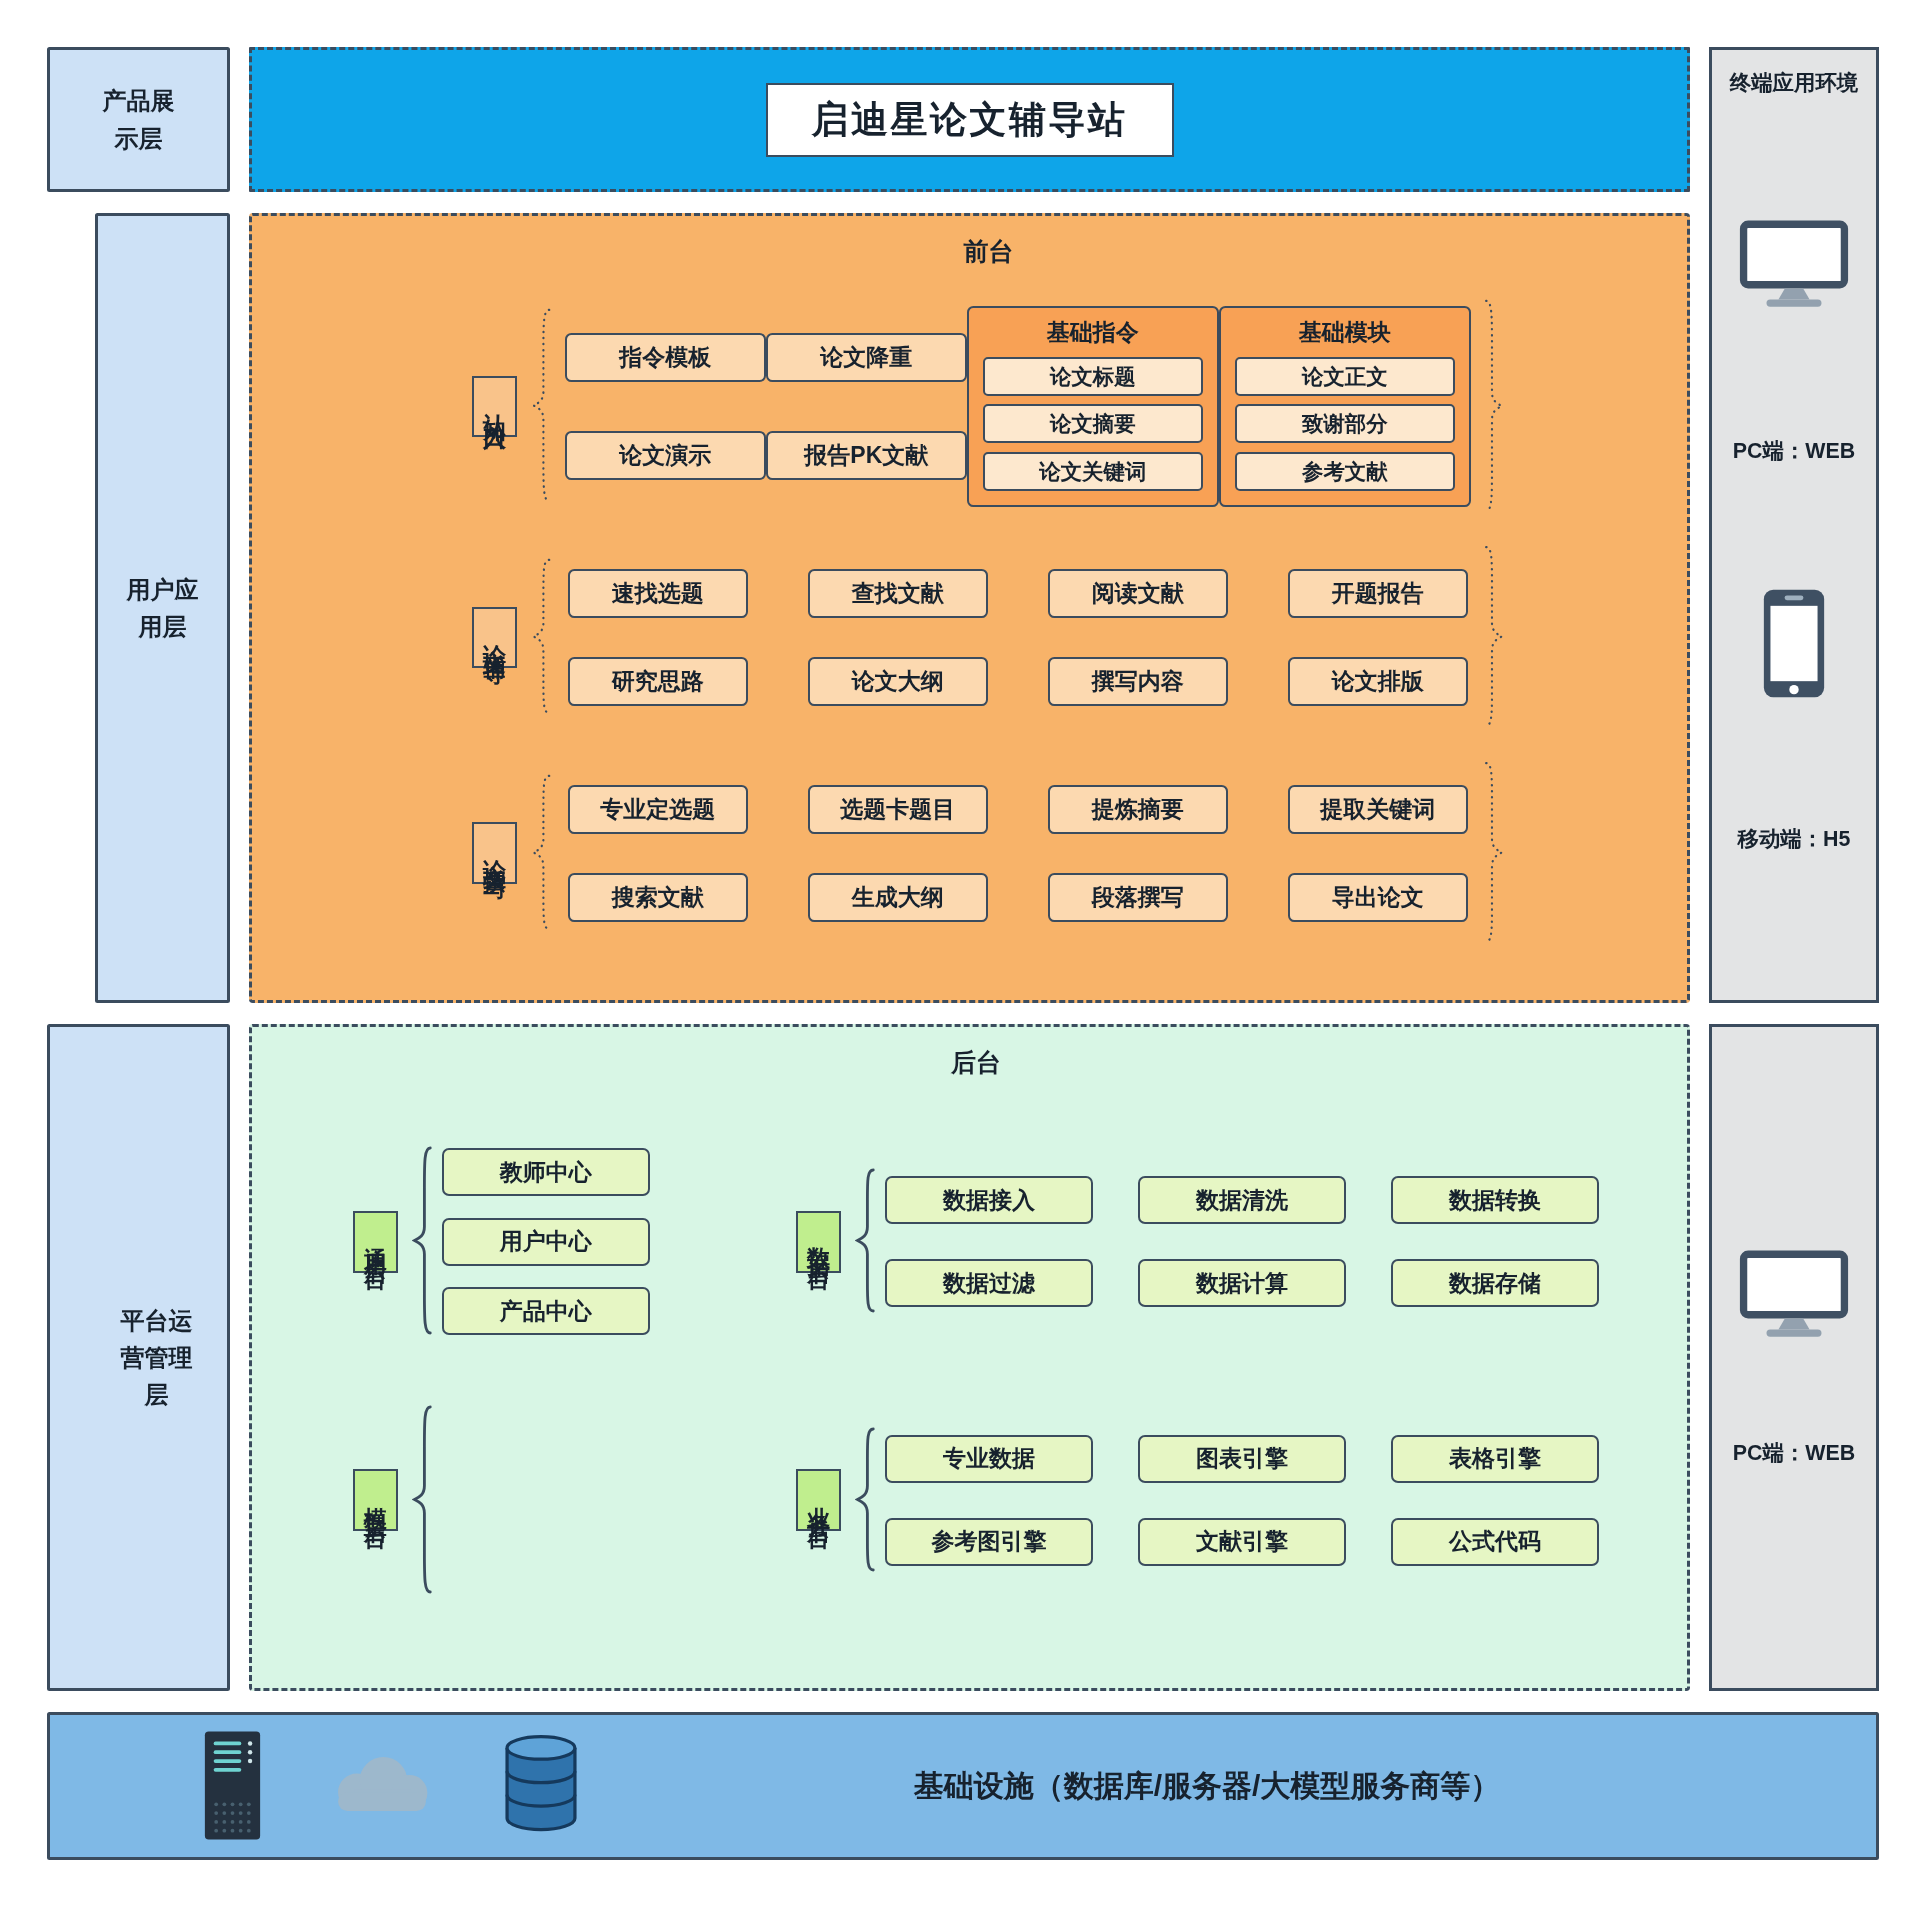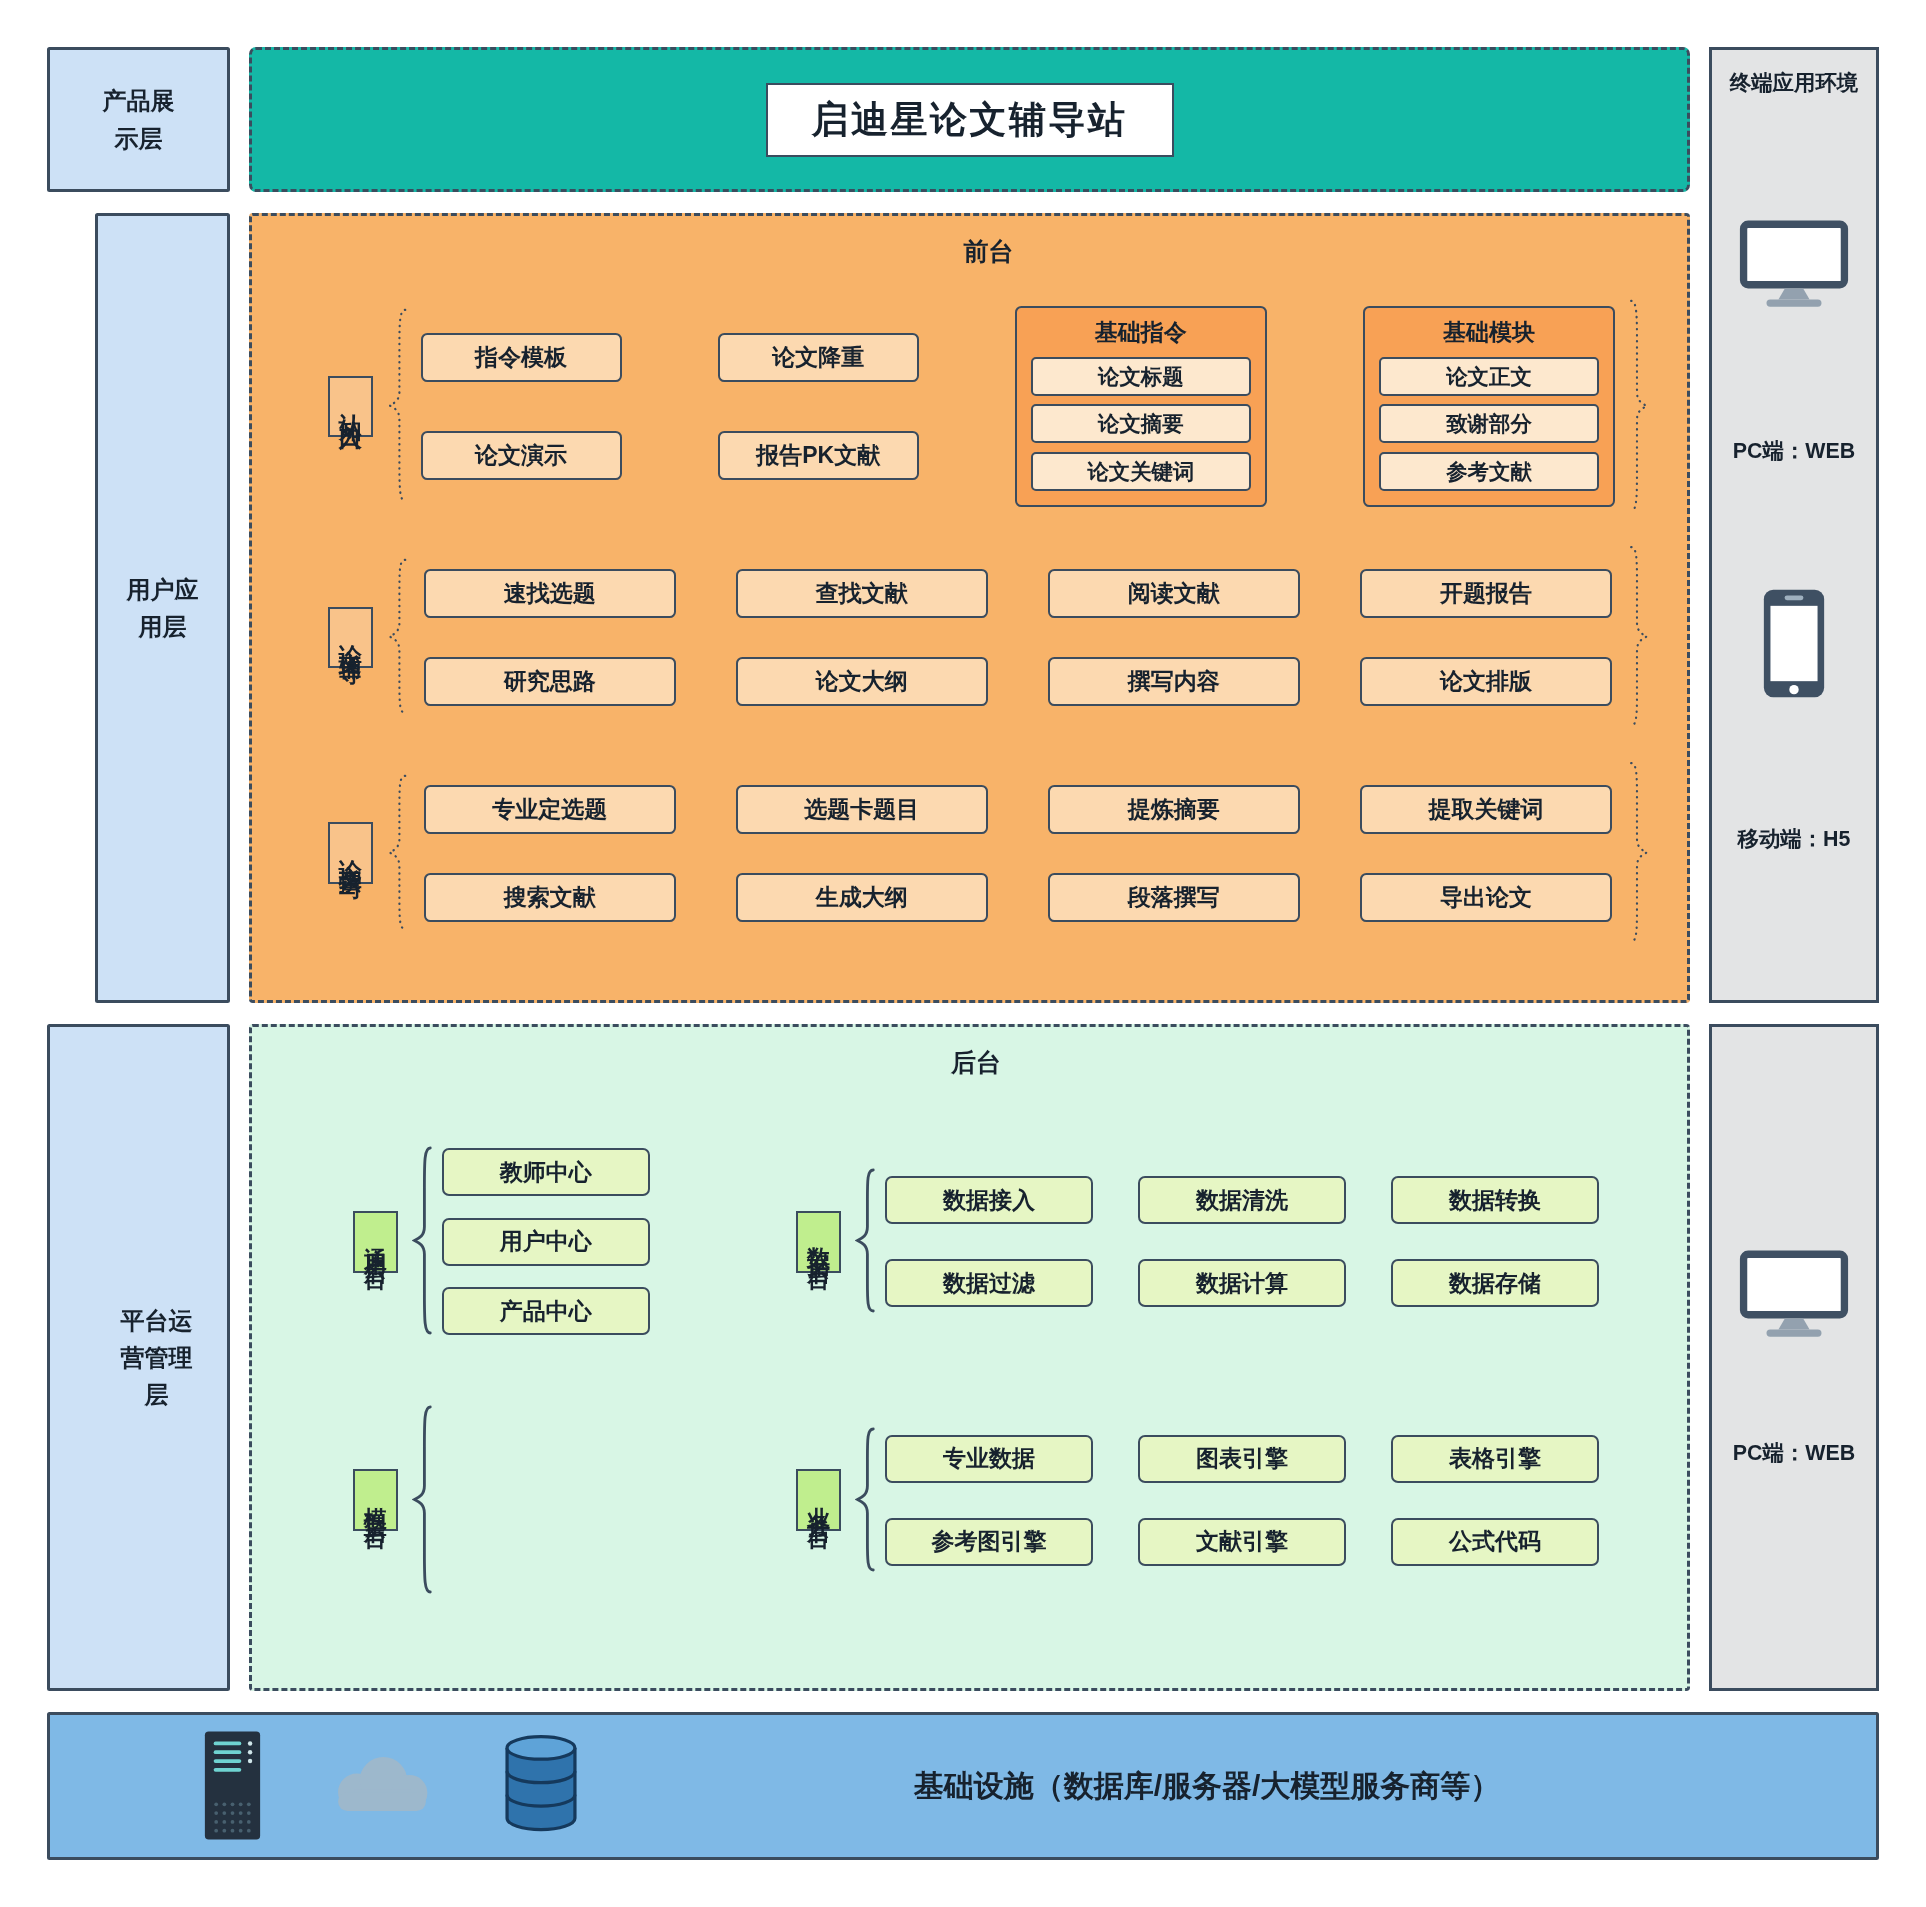--- a/index.html
+++ b/index.html
@@ -16,30 +16,30 @@
   
   .layer-box { background:#cde1f6; border:3.1px solid #3b4c5e; border-radius:2.5px;
     display:flex; align-items:center; justify-content:center; text-align:center;
     font-size:24px; line-height:1.55; }
   .layer-box .txt { max-width:83px; }
   .layer-display { grid-column:1; grid-row:1; }
   .layer-user    { grid-column:1; grid-row:2;margin-left:48px; }
   .layer-ops     { grid-column:1; grid-row:3;padding-left:36px; }
 
   
-  .title-band { grid-column:2; grid-row:1; background:#14b8a6;
-    border:3.1px dashed #3b4c5e; border-radius:7px;
+  .title-band { grid-column:2; grid-row:1; background:#0ea5e9;
+    border:3.1px dashed #3b4c5e; border-radius:1px;
     display:flex; align-items:center; justify-content:center;text-align:right; }
   .title-plate { background:#ffffff; border:2.5px solid #3b4c5e;
     padding:10px 44px; font-size:37px; letter-spacing:2.5px; }
 
   
   .front-stage { grid-column:2; grid-row:2; background:#f8b369;
     border:3.1px dashed #3b4c5e; border-radius:3.8px;
-    padding:14px 38px 24px 76px; display:flex; flex-direction:column; }
+    padding:14px 38px 24px 76px; display:flex; flex-direction:column;align-items:center; }
   .stage-title { text-align:center; font-size:25px; margin-top:5px; }
   .front-groups { flex:1; display:flex; flex-direction:column; justify-content:space-evenly; }
 
   .fgroup { display:flex; align-items:center; }
   .vlabel { writing-mode:vertical-rl; text-orientation:upright;
     background:#f9c38a; border:2.5px solid #3b4c5e;
     font-size:23px; letter-spacing:6.3px; padding:16.4px 8.8px;
     display:flex; align-items:center; justify-content:center; line-height:1; }
   .back-stage .vlabel { background:#c0ee8e; }
   .vlabel { margin-right:14px; }

